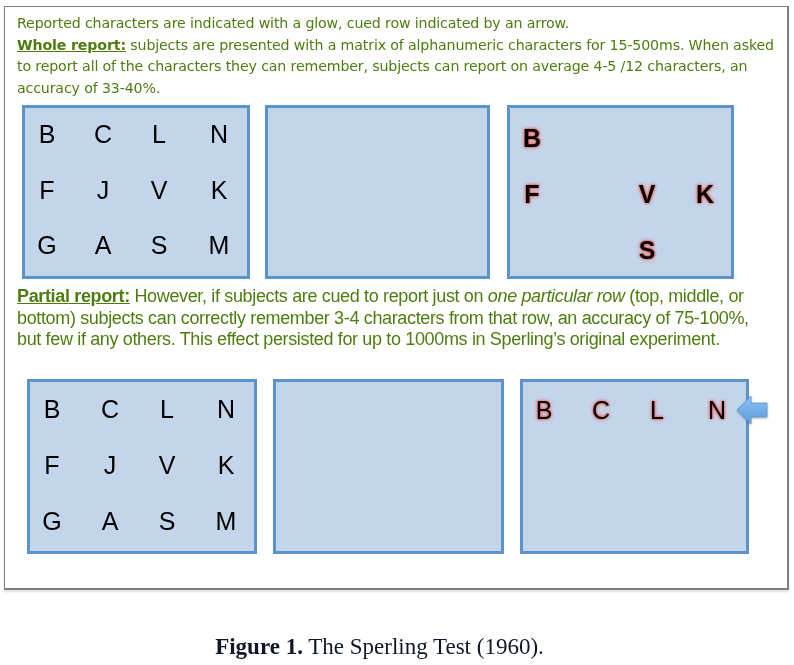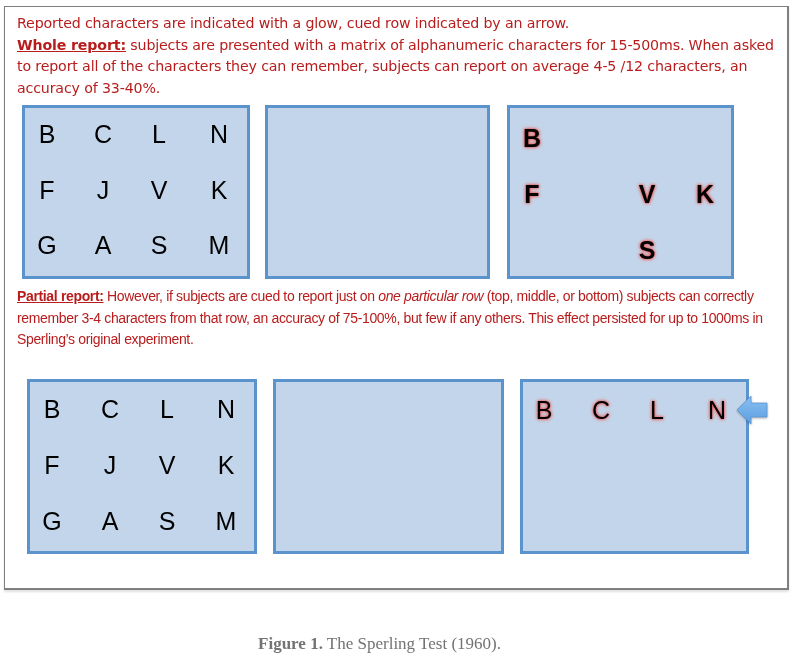--- a/index.html
+++ b/index.html
@@ -1,25 +1,25 @@
 <!DOCTYPE html>
 <html><head>
 <meta charset="utf-8">
 <style>
   html, body { margin: 0; padding: 0; background: #ffffff; }
   body { width: 794px; height: 665px; position: relative; overflow: hidden; font-family: "DejaVu Sans", sans-serif; }
   .frame { position: absolute; left: 4px; top: 6px; width: 785px; height: 584px; border: 1px solid #7f7f7f; border-right-width: 2px; border-bottom-width: 2px; box-sizing: border-box; background: #fff; box-shadow: 0 2px 2px rgba(0,0,0,0.12); }
-  .para { position: absolute; left: 17px; width: 760px; font-family: "DejaVu Sans", sans-serif; font-size: 14.2px; line-height: 21.5px; color: #b91c1c; letter-spacing: -0.15px; }
+  .para { position: absolute; left: 17px; width: 760px; font-family: "DejaVu Sans", sans-serif; font-size: 14.2px; line-height: 21.5px; color: #4d7c0f; letter-spacing: -0.15px; }
   .para b { font-weight: bold; text-decoration: underline; }
-  .para.narrow { font-family: "Liberation Sans", sans-serif; font-size: 14px; letter-spacing: -0.35px; line-height: 21.5px; }
+  .para.narrow { font-family: "Liberation Sans", sans-serif; font-size: 18px; letter-spacing: -0.35px; line-height: 21.5px; }
   .box { position: absolute; background: #c3d5ea; border: 3px solid #5b93cd; box-sizing: border-box; }
   .glyph { position: absolute; font-family: "Liberation Sans", sans-serif; font-size: 25px; color: #000; transform: translate(-50%, -50%); line-height: 1; }
   .glyph.glow { font-weight: bold; text-shadow: 0 0 2px #e36464, 0 0 3px #e36464, 0 0 4px #f08080; }
   .arrow { position: absolute; }
-  .caption { position: absolute; left: 0; top: 634px; width: 759px; text-align: center; font-family: "Liberation Serif", serif; font-size: 17px; color: #737373; }
+  .caption { position: absolute; left: 0; top: 634px; width: 759px; text-align: center; font-family: "Liberation Serif", serif; font-size: 23px; color: #0f172a; }
   .caption b { font-weight: bold; }
 </style>
 </head>
 <body>
 
 <div class="frame"></div>
 
 <div class="para" style="top:13px;">
   <div>Reported characters are indicated with a glow, cued row indicated by an arrow.</div>
   <div><b>Whole report:</b><span> subjects are presented with a matrix of alphanumeric characters for 15-500ms. When asked to report all of the characters they can remember, subjects can report on average 4-5 /12 characters, an accuracy of 33-40%.</span></div>

